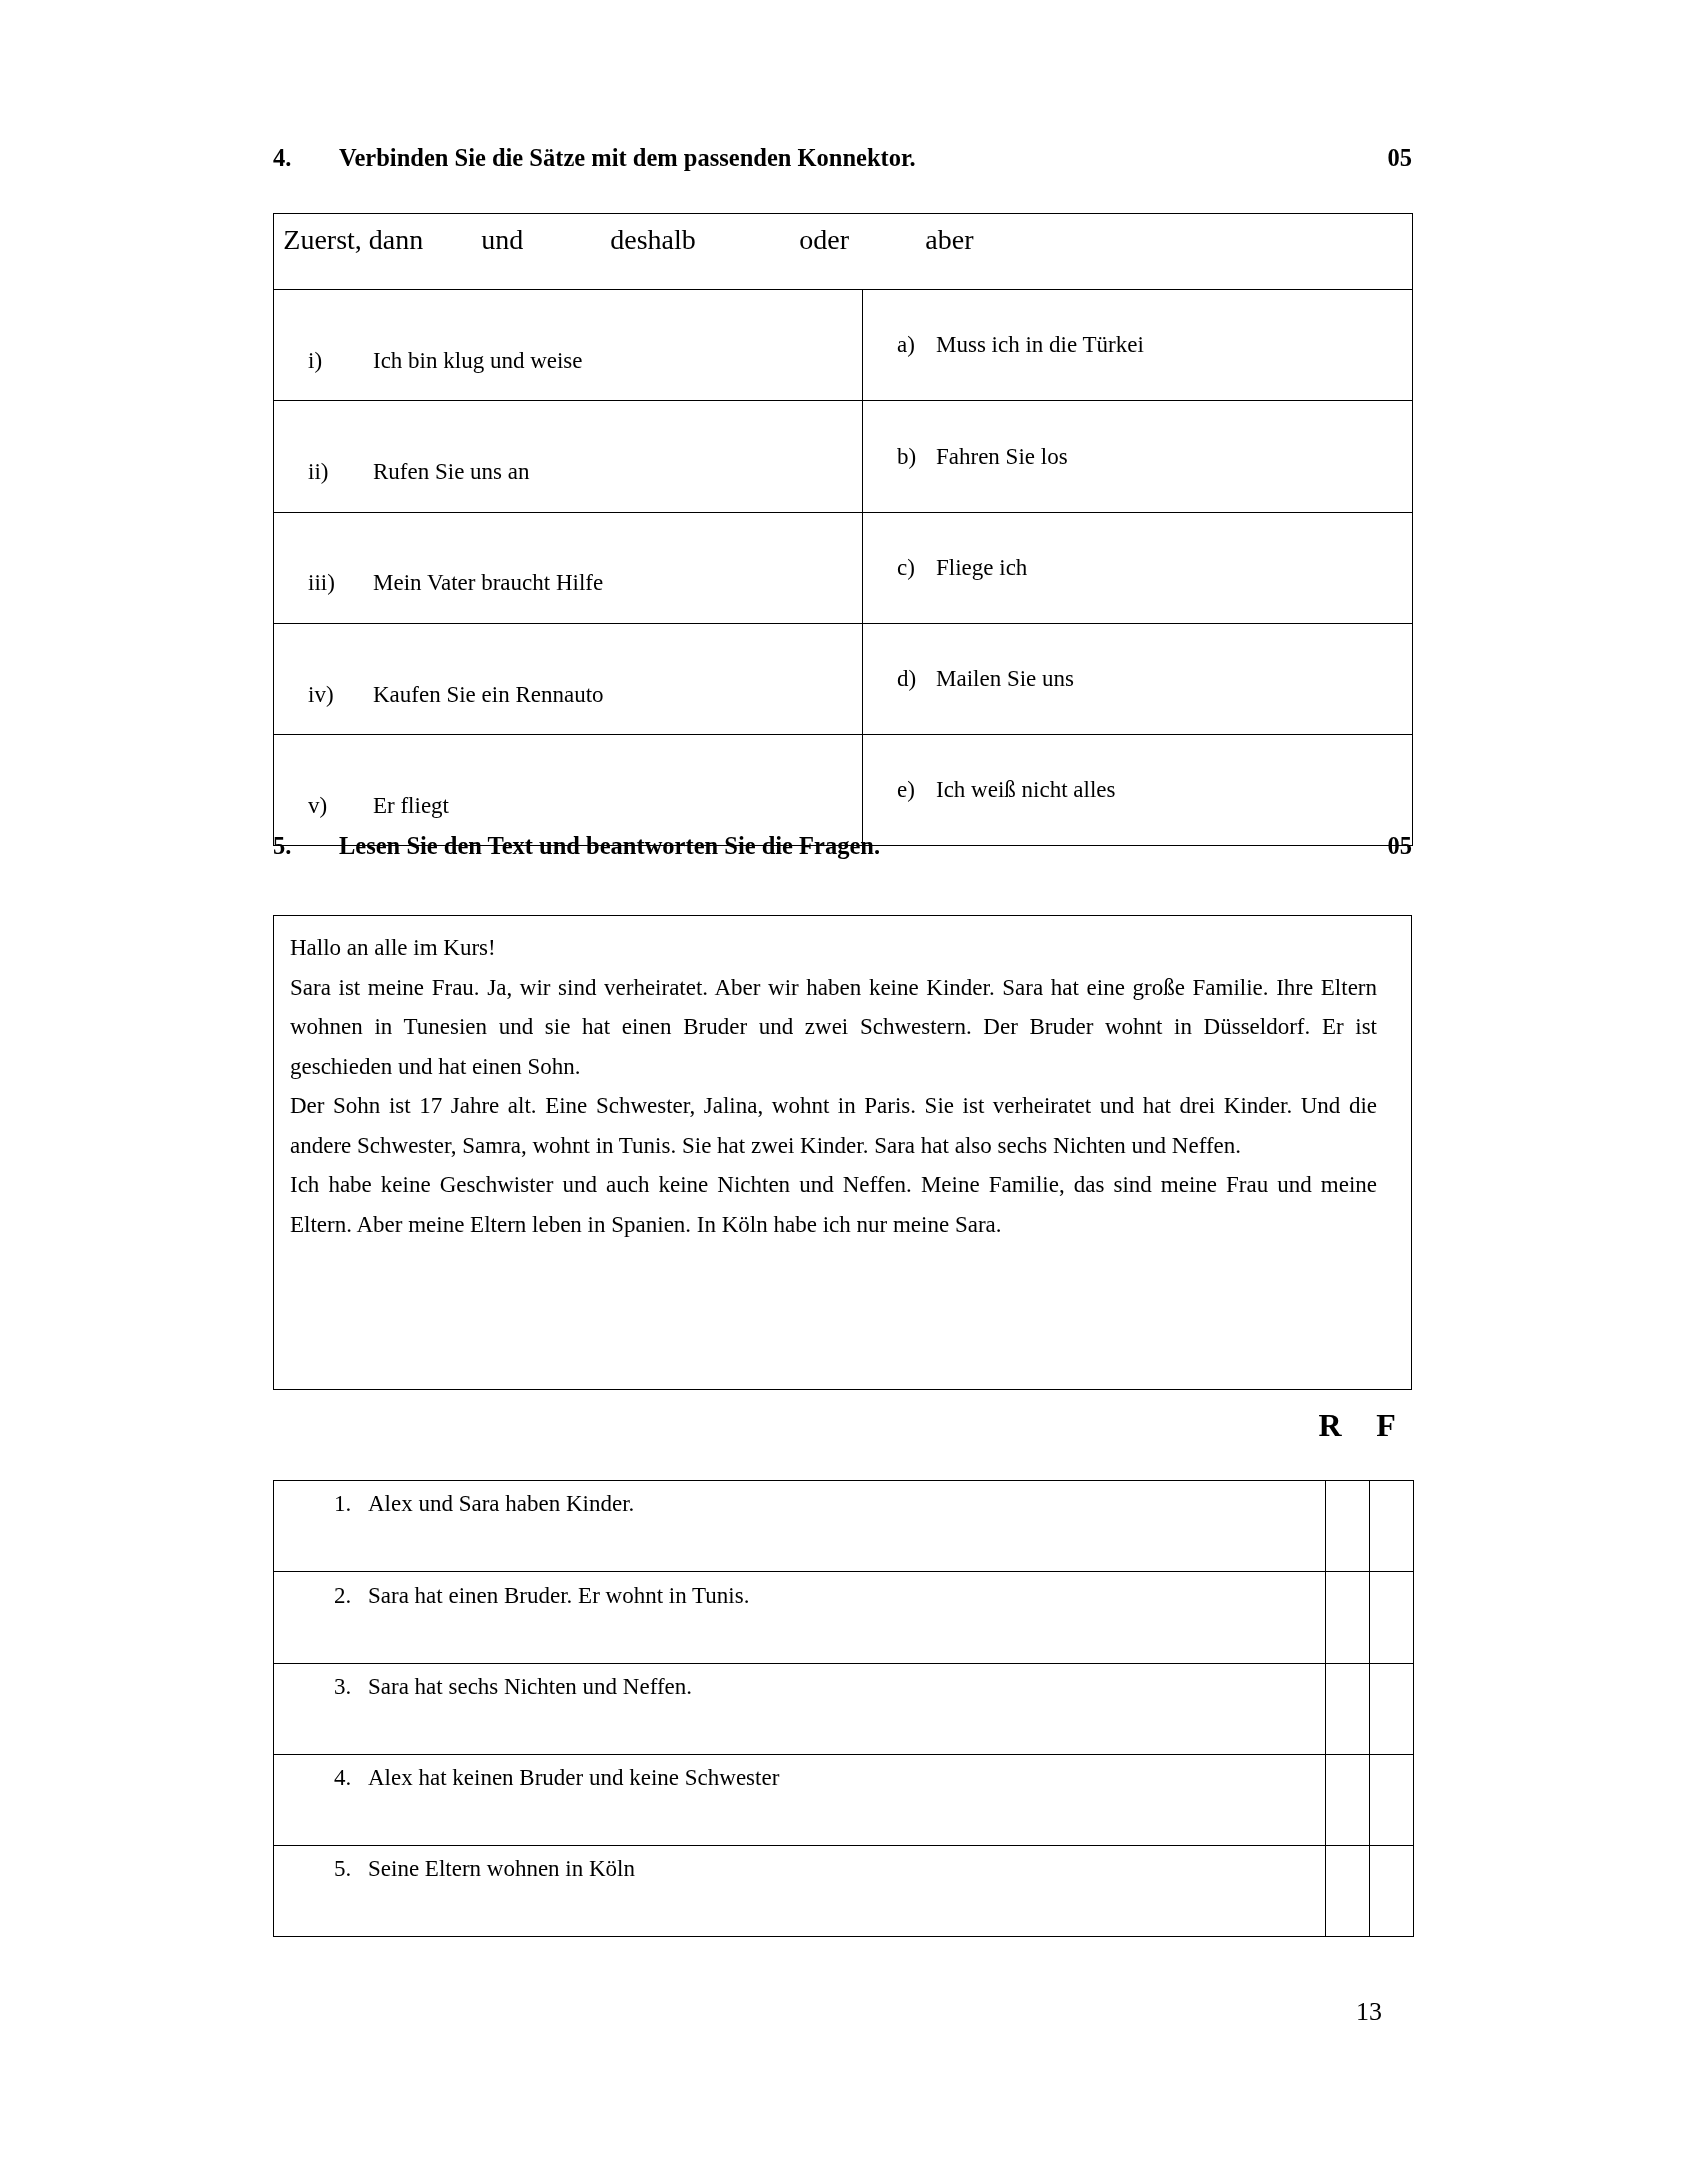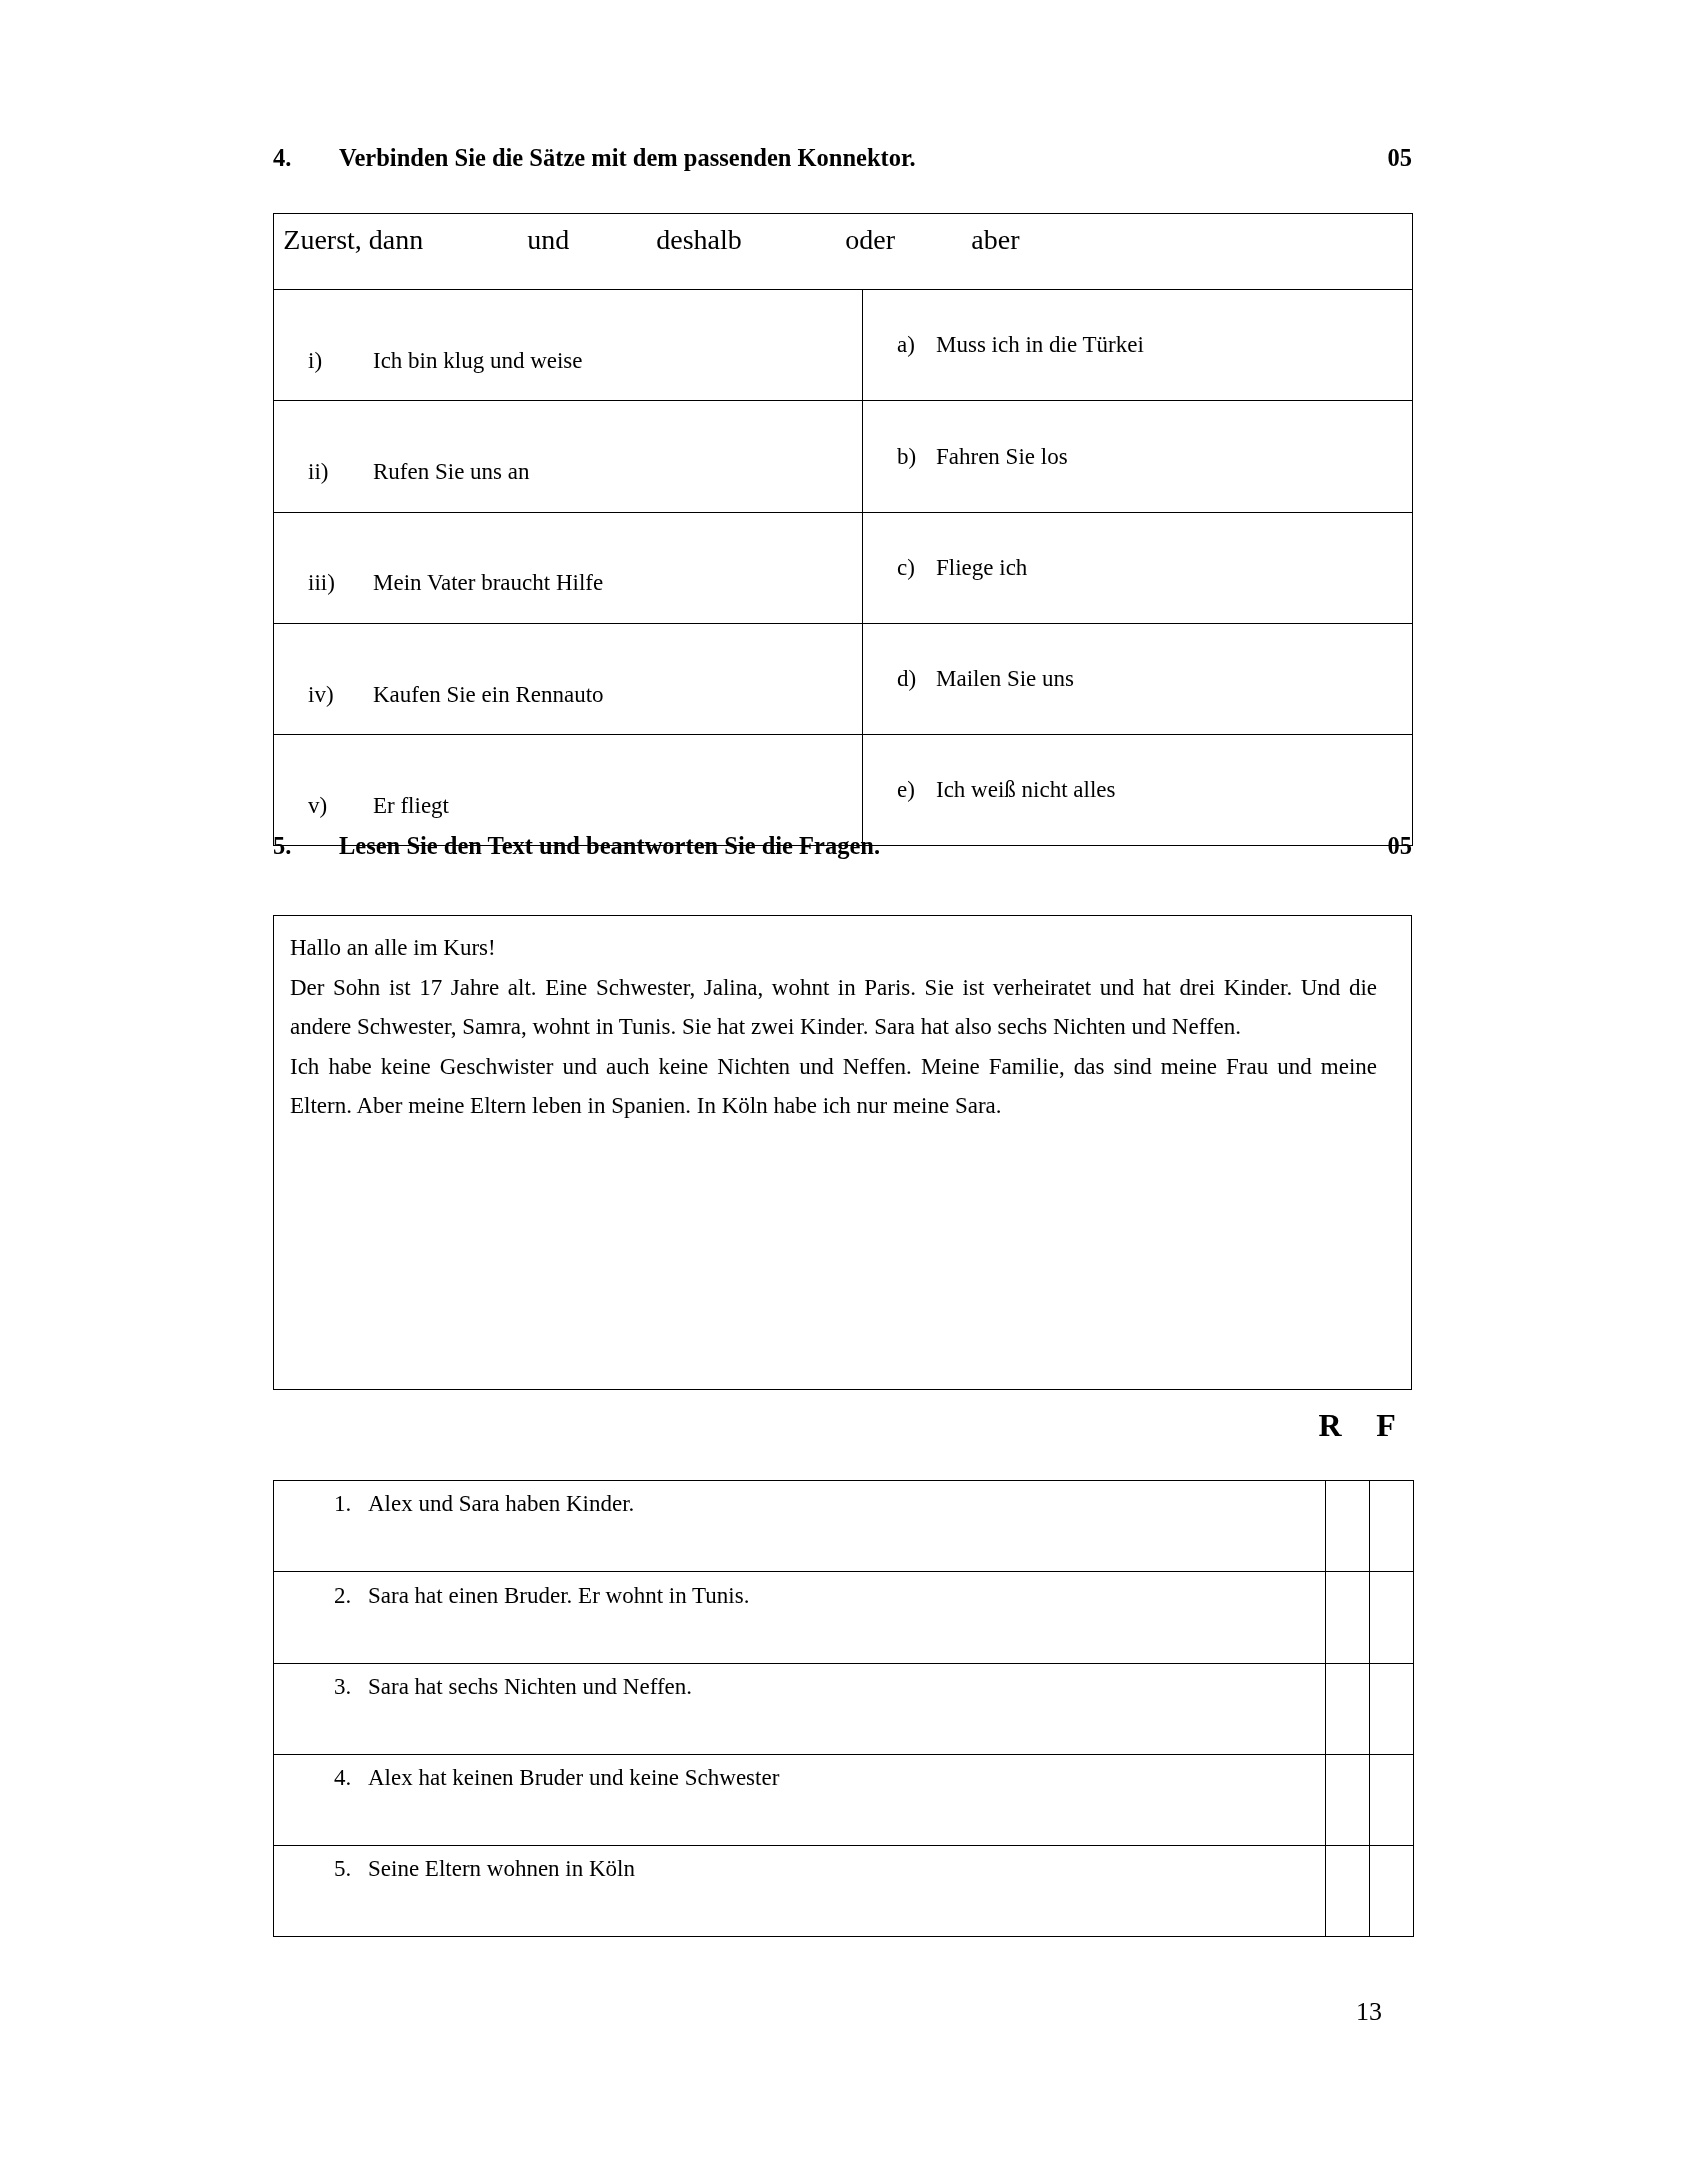--- a/index.html
+++ b/index.html
@@ -72,21 +72,21 @@
   .connector-row {
     display: flex;
     align-items: baseline;
     font-size: 28px;
     white-space: nowrap;
   }
   .connector-row .cw {
     display: inline-block;
   }
   .connector-row .cw-0 { width: 198px; }
-  .connector-row .cw-1 { width: 129px; margin-left: 46px; }
+  .connector-row .cw-1 { width: 129px; }
   .connector-row .cw-2 { width: 189px; }
   .connector-row .cw-3 { width: 126px; }
   .connector-row .cw-4 { width: auto; }
 
   #match-table td.left-cell {
     height: 101px;
     padding: 0 12px 0 0;
     vertical-align: middle;
   }
   #match-table td.right-cell {
@@ -302,20 +302,21 @@
   </table>
 
   <div class="section-heading" style="top:832px;">
     <span class="sh-num">5.</span>
     <span class="sh-title">Lesen Sie den Text und beantworten Sie die Fragen.</span>
     <span class="sh-marks">05</span>
   </div>
 
   <div id="passage-box">
     <p class="no-justify">Hallo an alle im Kurs!</p>
+    <p>Sara ist meine Frau. Ja, wir sind verheiratet. Aber wir haben keine Kinder. Sara hat eine große Familie. Ihre Eltern wohnen in Tunesien und sie hat einen Bruder und zwei Schwestern. Der Bruder wohnt in Düsseldorf. Er ist geschieden und hat einen Sohn.</p>
     <p>Der Sohn ist 17 Jahre alt. Eine Schwester, Jalina, wohnt in Paris. Sie ist verheiratet und hat drei Kinder. Und die andere Schwester, Samra, wohnt in Tunis. Sie hat zwei Kinder. Sara hat also sechs Nichten und Neffen.</p>
     <p>Ich habe keine Geschwister und auch keine Nichten und Neffen. Meine Familie, das sind meine Frau und meine Eltern. Aber meine Eltern leben in Spanien. In Köln habe ich nur meine Sara.</p>
   </div>
 
   <div id="rf-header">
     <span class="rf-r">R</span><span class="rf-f">F</span>
   </div>
 
   <table id="tf-table" class="doc-table">
     <colgroup>

